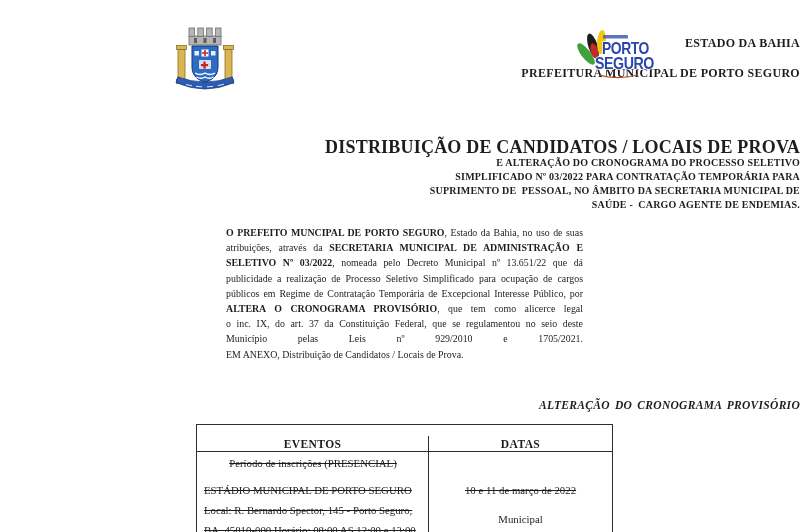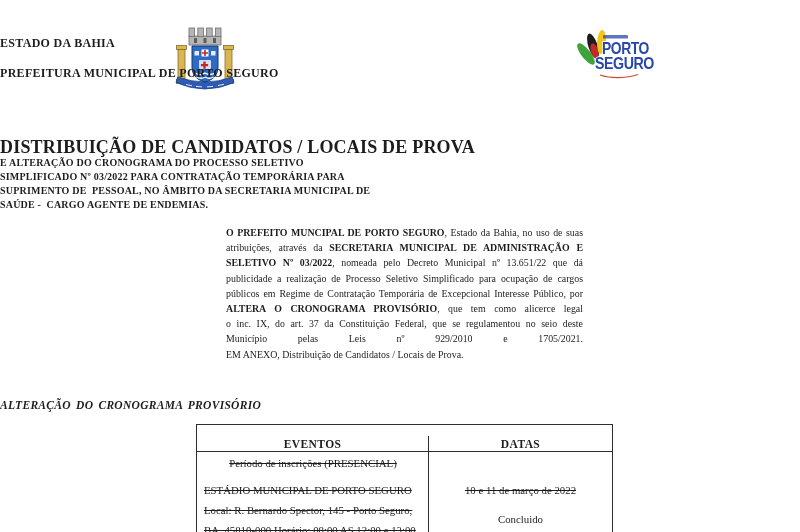--- a/index.html
+++ b/index.html
@@ -5,21 +5,21 @@
   * { margin:0; padding:0; box-sizing:border-box; }
   html,body { width:800px; height:532px; }
   body {
     background:#ffffff;
     font-family:"Liberation Serif", serif;
     color:#1d1d1d;
     position:relative;
     overflow:hidden;
   }
   .abs { position:absolute; }
-  .centered { left:0; right:0; text-align:left; }
+  .centered { left:0; right:0; text-align:right; }
 
   
   #coat { left:168px; top:24px; width:74px; height:74px; }
   #state-line { top:36px; font-weight:bold; font-size:12px; letter-spacing:.3px; }
   #muni-line  { top:66px; font-weight:bold; font-size:12px; letter-spacing:.3px; }
   #ps-logo { left:575px; top:24px; width:82px; height:68px; }
 
   
   #doc-title { top:137px; font-weight:bold; font-size:18px; letter-spacing:.2px; }
   #doc-subtitle { top:156px; }
@@ -143,16 +143,16 @@
   </div>
   <div id="tbody" class="trow">
     <div class="td events">
         <div class="cell-line center strike">Período de inscrições (PRESENCIAL)</div>
         <div class="cell-line strike">ESTÁDIO MUNICIPAL DE PORTO SEGURO</div>
         <div class="cell-line strike">Local: R. Bernardo Spector, 145 - Porto Seguro,</div>
         <div class="cell-line strike">BA, 45810-000 Horário: 08:00 AS 12:00 e 13:00</div>
       </div>
     <div class="td dates">
         <div class="cell-line strike">10 e 11 de março de 2022</div>
-        <div class="cell-line">Concluido</div>
+        <div class="cell-line">Municipal</div>
       </div>
   </div>
 </div>
 
 </body></html>

